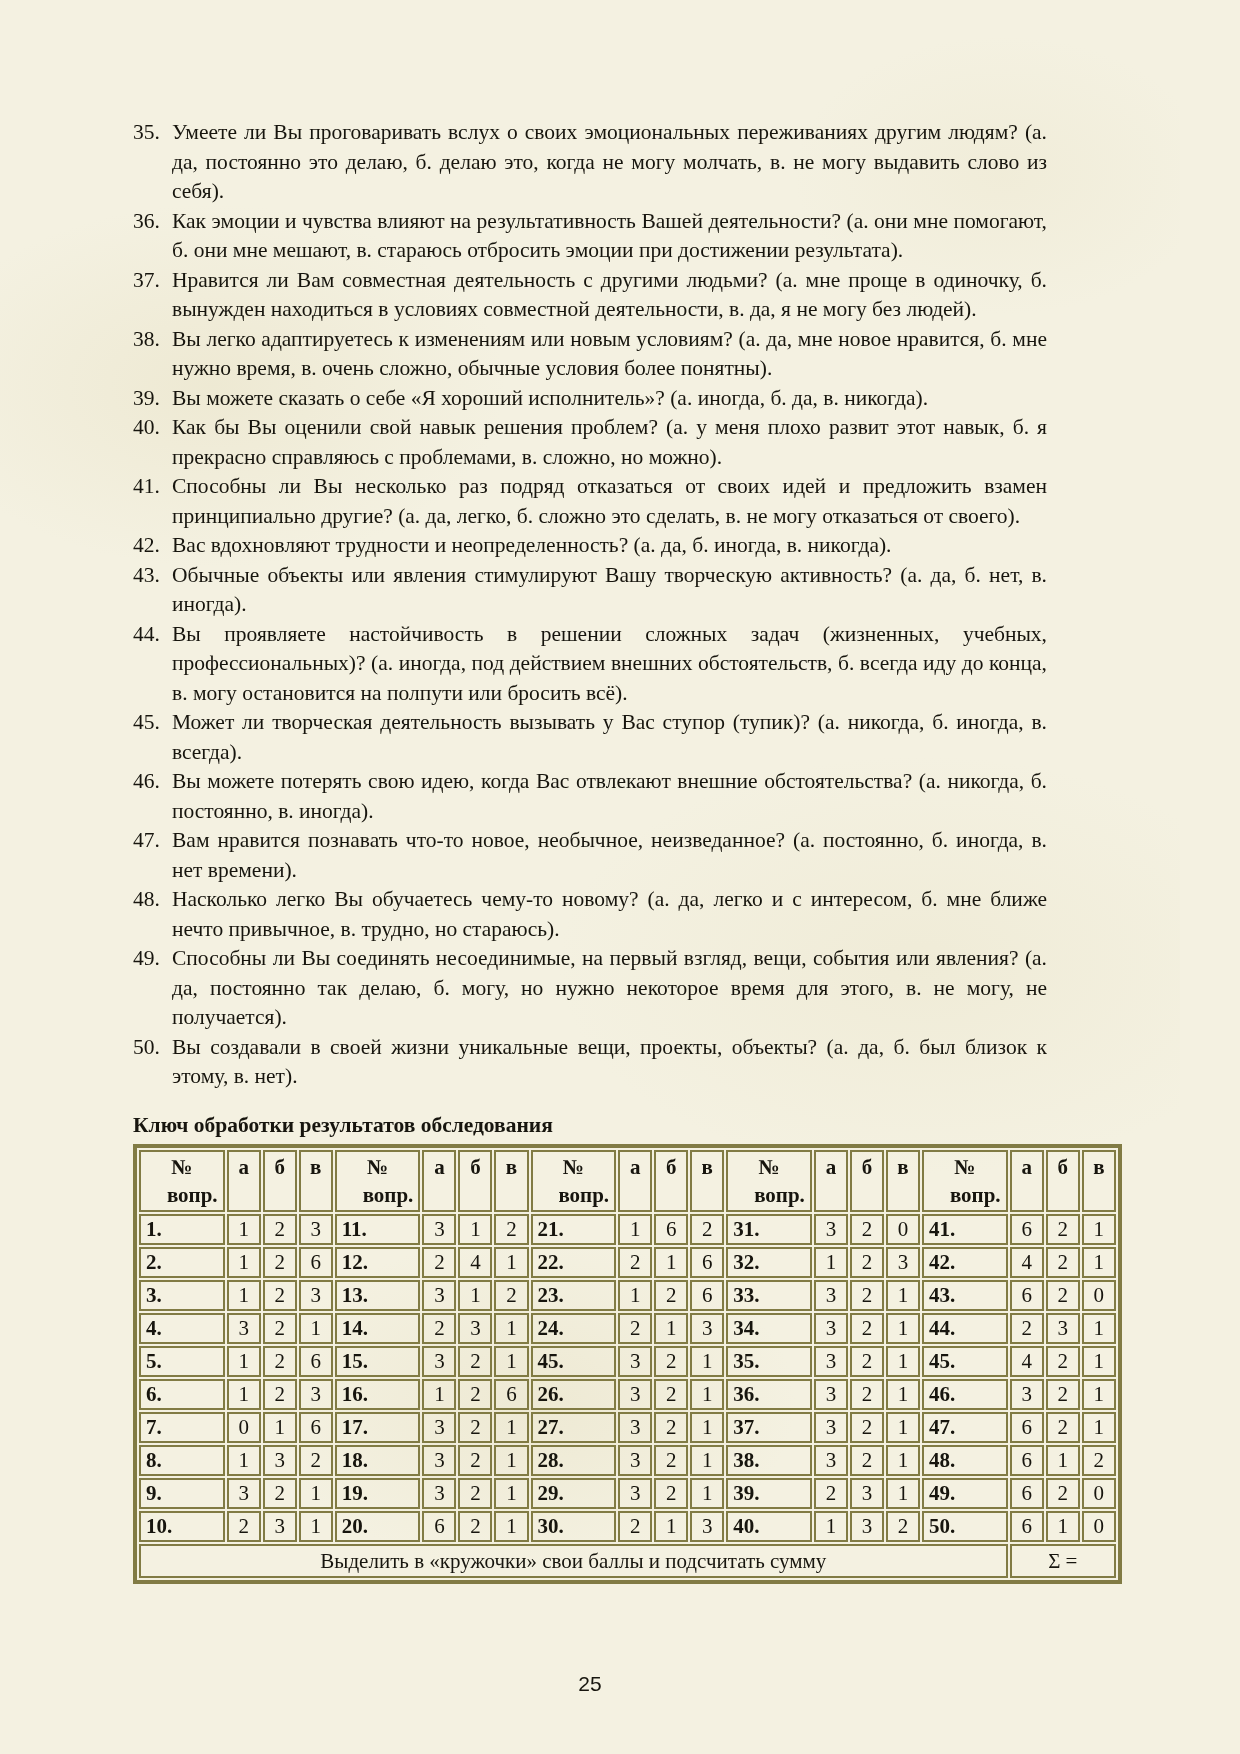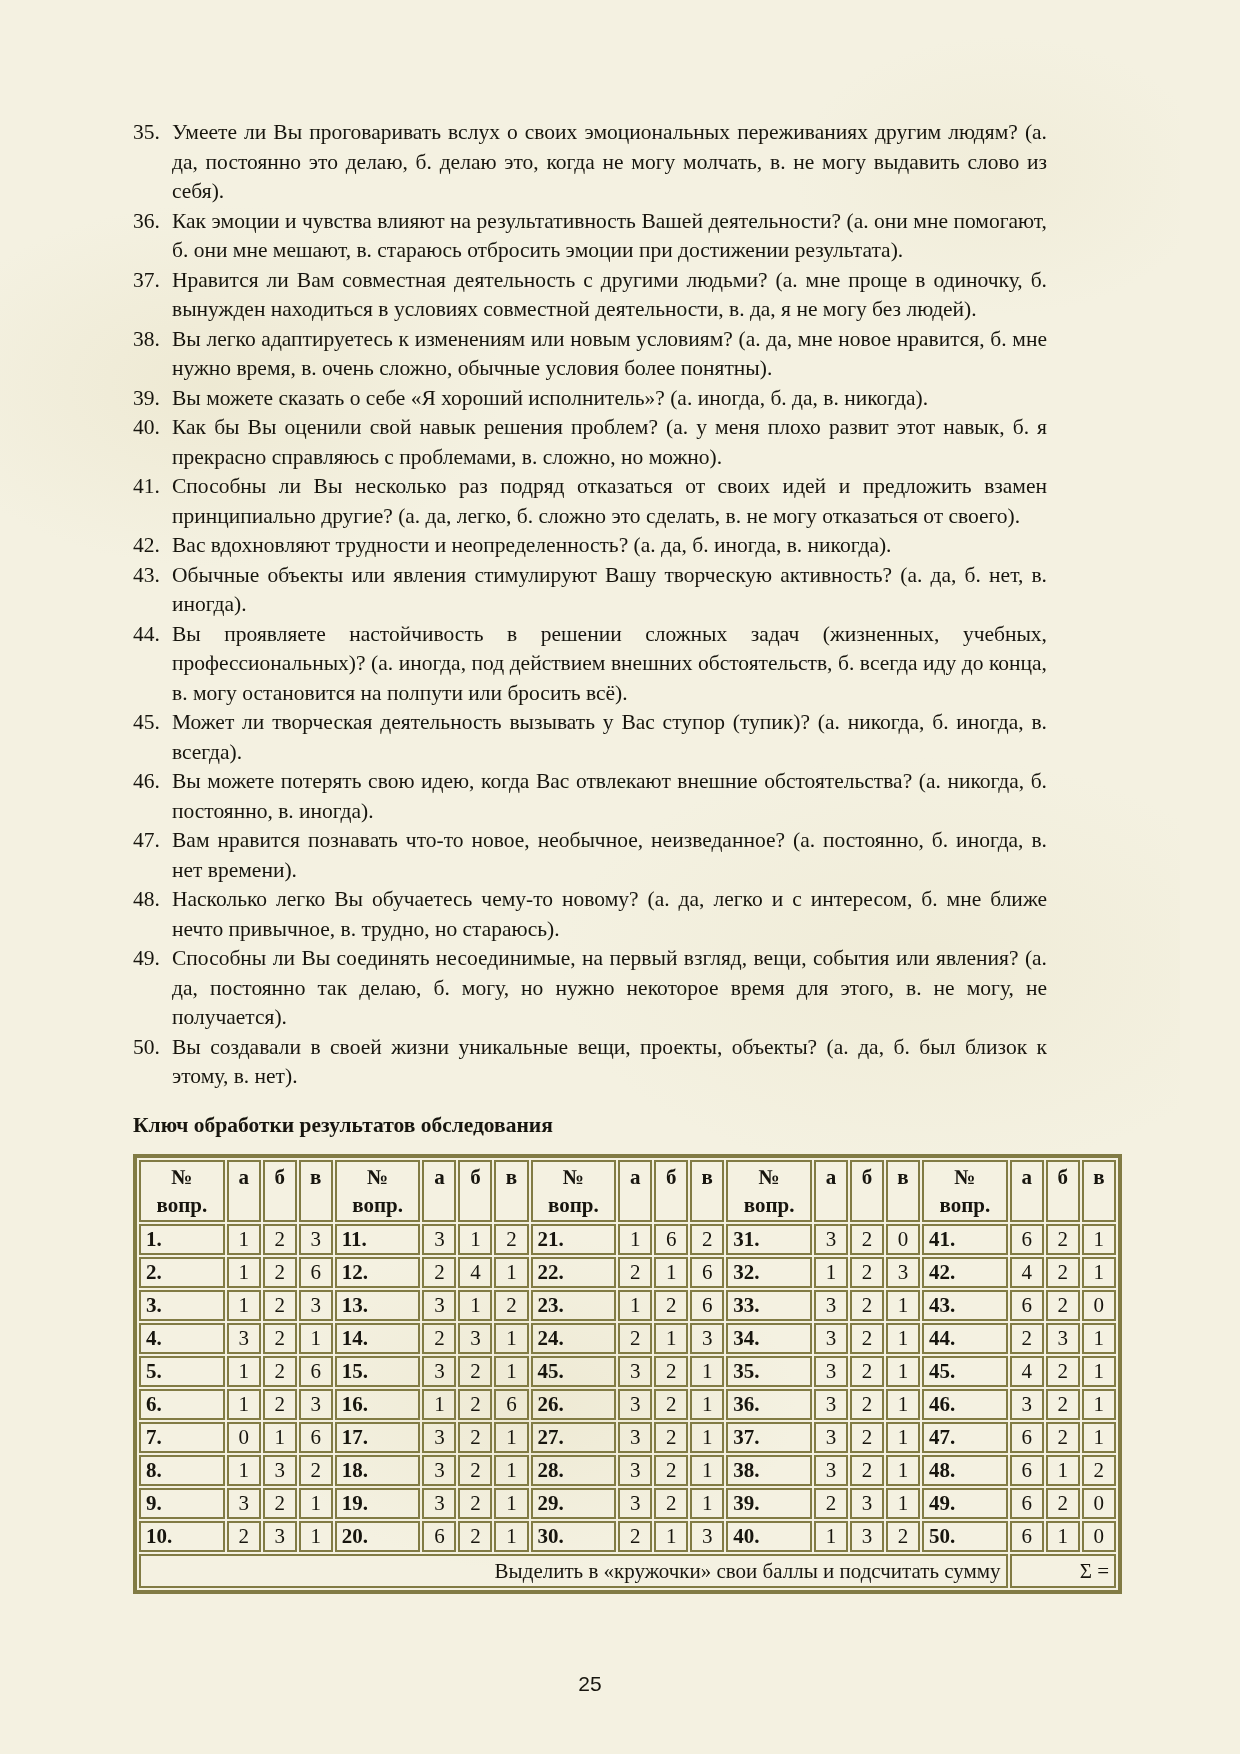--- a/index.html
+++ b/index.html
@@ -23,44 +23,44 @@
     font-family:"Liberation Serif", serif;
     color:var(--text-color);
     overflow:hidden;
   }
   
   .questions{margin:0;padding:0;}
   .q-item{display:flex;font-size:21.5px;line-height:29.5px;}
   .q-num{flex:0 0 39px;width:39px;}
   .q-text{flex:1 1 auto;text-align:justify;}
   
-  .key-title{font-weight:bold;font-size:21.5px;margin-top:21px;margin-bottom:16px;}
+  .key-title{font-weight:bold;font-size:21.5px;margin-top:21px;margin-bottom:6px;}
   table.key-table{
     width:989px;
     table-layout:fixed;
     border-collapse:separate;
     border-spacing:2px;
     border:4px solid var(--border-color);
     font-size:21px;
   }
   .key-table col.col-num{width:9.1%;}
   .key-table col.col-val{width:3.62%;}
   .key-table th,.key-table td{
     border:2px solid var(--border-color);
     padding:0 5px;
     overflow:hidden;
     white-space:nowrap;
   }
   .key-table th{font-weight:bold;vertical-align:top;line-height:28px;padding-top:1px;padding-bottom:1px;}
   .th-no{display:block;text-align:center;}
-  .th-vopr{display:block;text-align:center;}
+  .th-vopr{display:block;text-align:right;}
   .th-letter{text-align:center;}
   td.qnum{font-weight:bold;text-align:left;line-height:27px;}
   td.val{text-align:center;line-height:27px;}
-  tfoot td{line-height:30px;text-align:right;}
+  tfoot td{line-height:30px;text-align:center;}
   
   .page-number{
     position:absolute;left:0;right:0;top:1672px;
     text-align:center;
     font-family:"Liberation Sans", sans-serif;
     font-size:21px;
   }
 </style>
 </head>
 <body>

